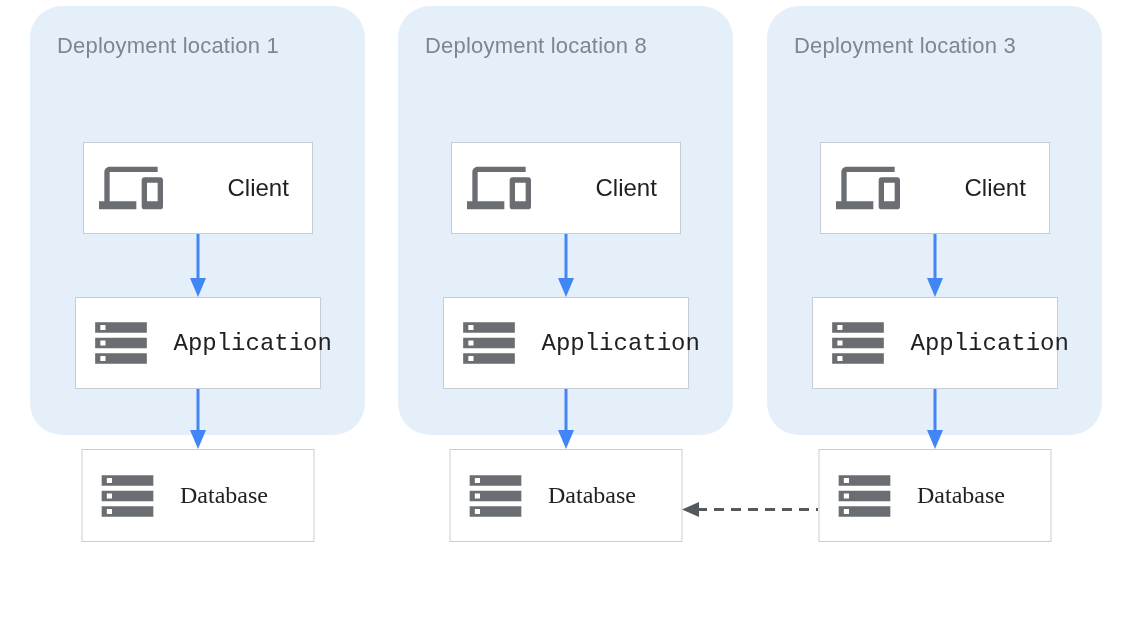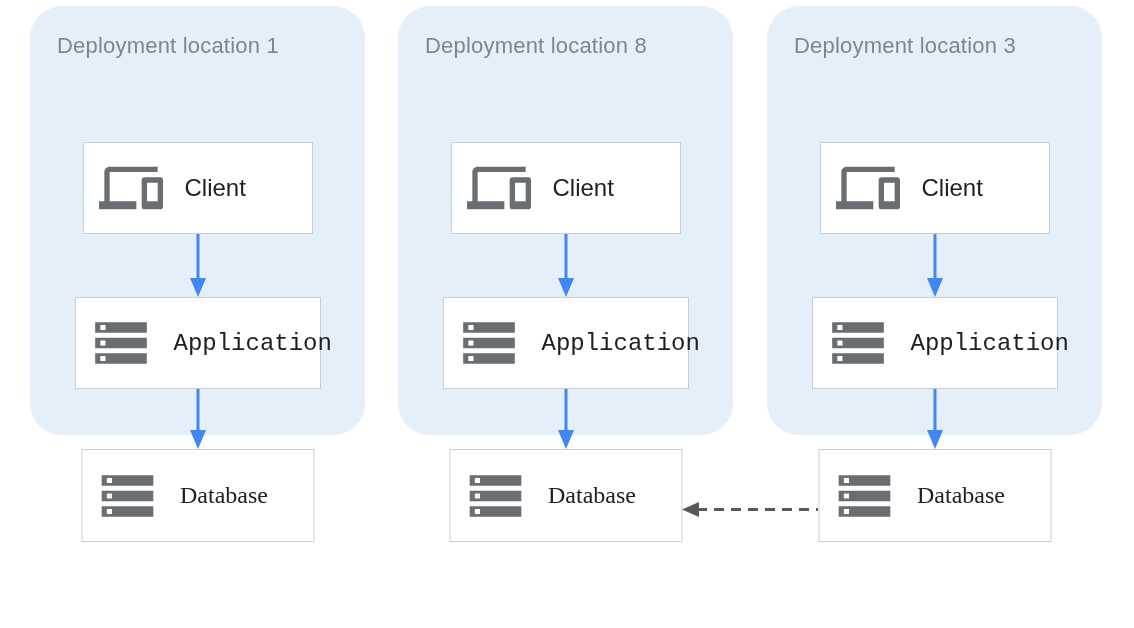--- a/index.html
+++ b/index.html
@@ -5,21 +5,21 @@
   html,body{margin:0;padding:0;background:#ffffff;}
   .canvas{position:relative;width:1134px;height:628px;background:#ffffff;
           font-family:"Liberation Sans",sans-serif;overflow:hidden;}
   .panel{position:absolute;top:6px;width:335px;height:429px;background:var(--panel-bg,#E4EFFA);border-radius:32px;}
   .panel-1{left:30px;}  .panel-2{left:398px;}  .panel-3{left:767px;}
   .panel-title{position:absolute;left:27px;top:27px;font-size:22px;letter-spacing:.2px;
                color:var(--title-text,#7F868D);white-space:nowrap;}
   .node{position:absolute;left:50%;transform:translateX(-50%);box-sizing:border-box;
         background:var(--box-bg,#fff);border:1px solid var(--box-border,#C9CDD2);
         display:flex;align-items:center;}
-  .node-client{top:136px;width:230px;height:92px;}
+  .node-client{top:136px;width:230px;height:92px;gap:43px;}
   .node-application{top:291px;width:246px;height:92px;font-family:Liberation Mono, monospace;}
   .node-database{top:443px;width:233px;height:93px;font-family:Liberation Serif, serif;}
   .node-icon{display:flex;color:var(--icon-gray,#6A6E72);flex:0 0 auto;}
   .icon-devices{margin-left:15px;}
   .icon-server{margin-left:14px;}
   .node-label{margin-left:22px;font-size:24px;color:var(--label-text,#202124);white-space:nowrap;}
   .down-arrow{position:absolute;left:calc(50% - 9px);color:var(--arrow-blue,#4285F4);}
   .arrow-1{top:228px;}
   .arrow-2{top:383px;}
   .dashed-arrow{position:absolute;left:682px;top:501px;color:var(--arrow-dashed,#56595C);}

